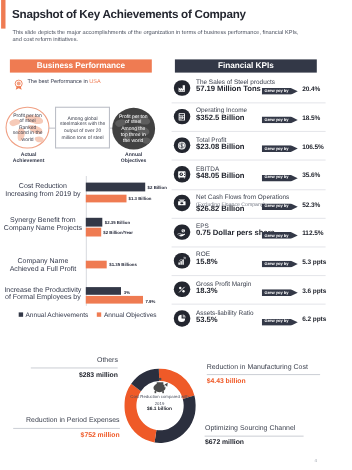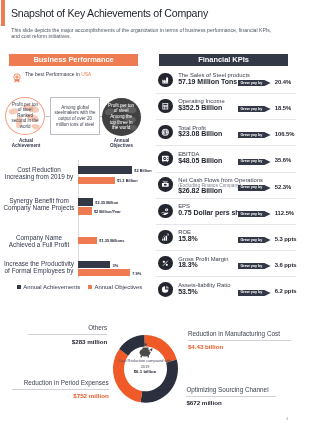--- a/index.html
+++ b/index.html
@@ -2,21 +2,21 @@
 <html><head>
 <meta charset="utf-8">
 <style>
   html,body{margin:0;padding:0;}
   body{width:298px;height:427px;background:#ffffff;font-family:"Liberation Sans",sans-serif;
        overflow:hidden;position:relative;color:#2f3442;}
   .slide{position:absolute;left:0;top:0;width:298px;height:427px;background:#fff;}
 
   
   .accent-bar{position:absolute;left:1.3px;top:0.2px;width:3.3px;height:26.1px;background:#ef7b52;}
-  .title{position:absolute;left:11.0px;top:7.0px;font-size:10.6px;font-weight:normal;color:#23262f;
+  .title{position:absolute;left:11.0px;top:7.0px;font-size:10.6px;font-weight:bold;color:#23262f;
          letter-spacing:-0.25px;white-space:nowrap;}
   .subtitle{position:absolute;left:11.3px;top:26.6px;width:266px;font-size:5.15px;line-height:6.4px;
             color:#4d5361;letter-spacing:0.0px;}
 
   
   .sec-hd{position:absolute;text-align:center;font-weight:bold;color:#ffffff;}
   .sec-hd.bp{left:8.9px;top:53.8px;width:129.4px;height:11.8px;line-height:11.8px;
              background:#ef7b52;font-size:7.5px;letter-spacing:-0.05px;}
   .sec-hd.fk{left:159.1px;top:53.7px;width:128.9px;height:12.4px;line-height:12.4px;
              background:#333847;font-size:7.5px;letter-spacing:-0.05px;}

